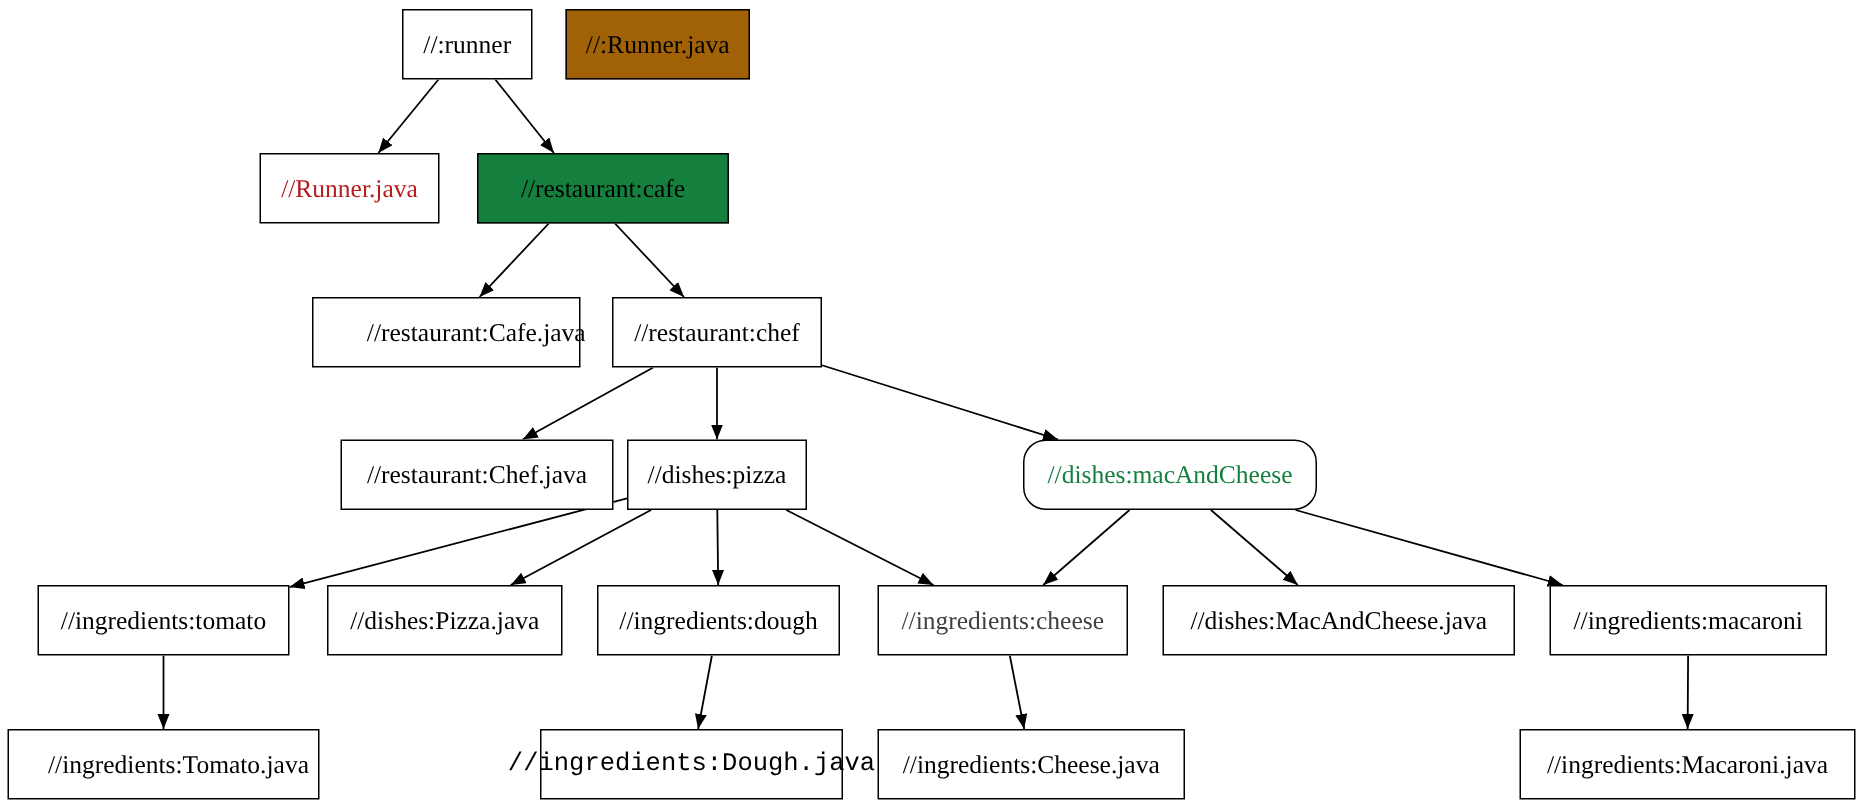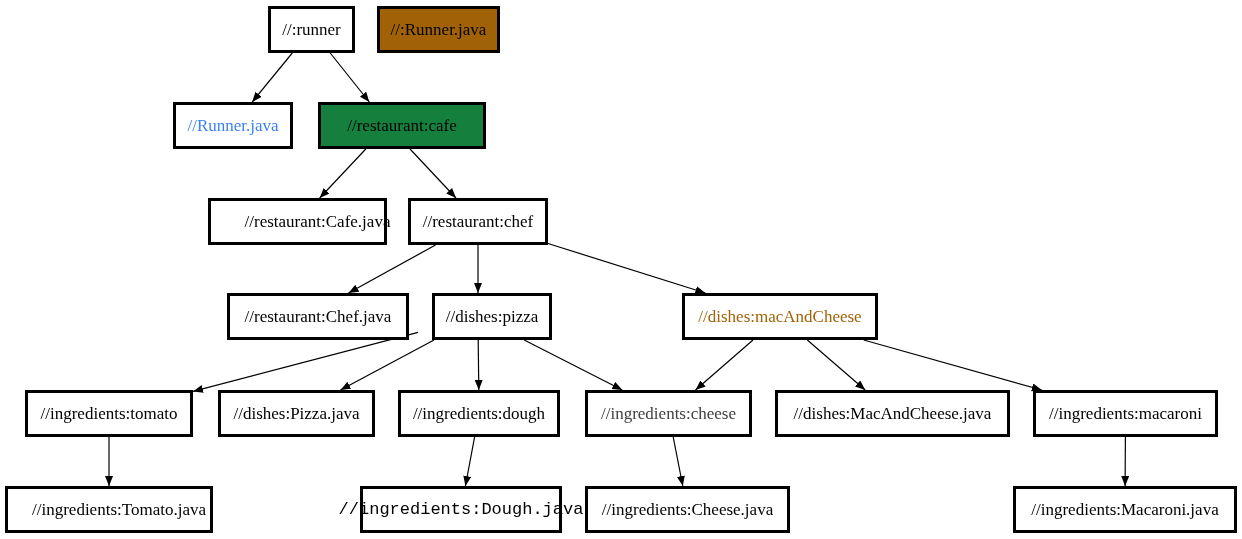--- a/index.html
+++ b/index.html
@@ -20,21 +20,21 @@
     left: 0;
     top: 0;
     width: 1242px;
     height: 539px;
     display: block;
   }
   .graph-node {
     position: absolute;
     box-sizing: border-box;
     background: #ffffff;
-    border: 3px solid #0f766e;
+    border: 1px solid #0f766e;
     color: #000000;
     display: flex;
     align-items: center;
     justify-content: center;
     white-space: nowrap;
     font-size: 17px;
     line-height: 1;
   }
 </style>
 </head>
@@ -62,27 +62,27 @@
       <line x1="807.3" y1="340.0" x2="865.2" y2="390.0" stroke="#000000" stroke-width="1.2" marker-end="url(#arrowhead)"></line>
       <line x1="863.7" y1="340.0" x2="1041.8" y2="390.0" stroke="#000000" stroke-width="1.2" marker-end="url(#arrowhead)"></line>
       <line x1="109.0" y1="437.0" x2="109.0" y2="486.0" stroke="#000000" stroke-width="1.2" marker-end="url(#arrowhead)"></line>
       <line x1="474.6" y1="437.0" x2="465.4" y2="486.0" stroke="#000000" stroke-width="1.2" marker-end="url(#arrowhead)"></line>
       <line x1="673.2" y1="437.0" x2="682.8" y2="486.0" stroke="#000000" stroke-width="1.2" marker-end="url(#arrowhead)"></line>
       <line x1="1125.4" y1="437.0" x2="1125.1" y2="486.0" stroke="#000000" stroke-width="1.2" marker-end="url(#arrowhead)"></line>
     </svg>
   <div id="nodes-layer">
       <div class="graph-node" style="left: 268px; top: 6px; width: 87px; height: 47px; background: rgb(255, 255, 255); border-color: rgb(0, 0, 0); color: rgb(0, 0, 0);">//:runner</div>
       <div class="graph-node" style="left: 377px; top: 6px; width: 123px; height: 47px; background: #a16207; border-color: rgb(0, 0, 0); color: rgb(0, 0, 0);">//:Runner.java</div>
-      <div class="graph-node" style="left: 173px; top: 102px; width: 120px; height: 47px; background: rgb(255, 255, 255); border-color: rgb(0, 0, 0); color: #3b82f6;">//Runner.java</div>
+      <div class="graph-node" style="left: 173px; top: 102px; width: 120px; height: 47px; background: rgb(255, 255, 255); border-color: rgb(0, 0, 0); color: #b91c1c;">//Runner.java</div>
       <div class="graph-node" style="left: 318px; top: 102px; width: 168px; height: 47px; background: #15803d; border-color: rgb(0, 0, 0); color: rgb(0, 0, 0);">//restaurant:cafe</div>
       <div class="graph-node" style="left: 208px; top: 198px; width: 179px; height: 47px; background: rgb(255, 255, 255); border-color: rgb(0, 0, 0); color: rgb(0, 0, 0); padding-left: 40px;">//restaurant:Cafe.java</div>
       <div class="graph-node" style="left: 408px; top: 198px; width: 140px; height: 47px; background: rgb(255, 255, 255); border-color: rgb(0, 0, 0); color: rgb(0, 0, 0);">//restaurant:chef</div>
       <div class="graph-node" style="left: 215px; top: 293px; width: 182px; height: 47px; background: rgb(255, 255, 255); border-color: rgb(0, 0, 0); color: rgb(0, 0, 0); margin-left: 12px;">//restaurant:Chef.java</div>
-      <div class="graph-node" style="left: 432px; top: 293px; width: 120px; height: 47px; background: rgb(255, 255, 255); border-color: rgb(0, 0, 0); color: rgb(0, 0, 0);">//dishes:pizza</div>
-      <div class="graph-node" style="left: 682px; top: 293px; width: 196px; height: 47px; background: rgb(255, 255, 255); border-color: rgb(0, 0, 0); color: #a16207;">//dishes:macAndCheese</div>
+      <div class="graph-node" style="left: 418px; top: 293px; width: 120px; height: 47px; background: rgb(255, 255, 255); border-color: rgb(0, 0, 0); color: rgb(0, 0, 0);">//dishes:pizza</div>
+      <div class="graph-node" style="left: 682px; top: 293px; width: 196px; height: 47px; background: rgb(255, 255, 255); border-color: rgb(0, 0, 0); color: #15803d; border-radius: 15px;">//dishes:macAndCheese</div>
       <div class="graph-node" style="left: 25px; top: 390px; width: 168px; height: 47px; background: rgb(255, 255, 255); border-color: rgb(0, 0, 0); color: rgb(0, 0, 0);">//ingredients:tomato</div>
       <div class="graph-node" style="left: 218px; top: 390px; width: 157px; height: 47px; background: rgb(255, 255, 255); border-color: rgb(0, 0, 0); color: rgb(0, 0, 0);">//dishes:Pizza.java</div>
       <div class="graph-node" style="left: 398px; top: 390px; width: 162px; height: 47px; background: rgb(255, 255, 255); border-color: rgb(0, 0, 0); color: rgb(0, 0, 0);">//ingredients:dough</div>
       <div class="graph-node" style="left: 585px; top: 390px; width: 167px; height: 47px; background: rgb(255, 255, 255); border-color: rgb(0, 0, 0); color: #404040;">//ingredients:cheese</div>
       <div class="graph-node" style="left: 775px; top: 390px; width: 235px; height: 47px; background: rgb(255, 255, 255); border-color: rgb(0, 0, 0); color: rgb(0, 0, 0);">//dishes:MacAndCheese.java</div>
       <div class="graph-node" style="left: 1033px; top: 390px; width: 185px; height: 47px; background: rgb(255, 255, 255); border-color: rgb(0, 0, 0); color: rgb(0, 0, 0);">//ingredients:macaroni</div>
       <div class="graph-node" style="left: 5px; top: 486px; width: 208px; height: 47px; background: rgb(255, 255, 255); border-color: rgb(0, 0, 0); color: rgb(0, 0, 0); padding-left: 20px;">//ingredients:Tomato.java</div>
       <div class="graph-node" style="left: 360px; top: 486px; width: 202px; height: 47px; background: rgb(255, 255, 255); border-color: rgb(0, 0, 0); color: rgb(0, 0, 0); font-family: Liberation Mono, monospace;">//ingredients:Dough.java</div>
       <div class="graph-node" style="left: 585px; top: 486px; width: 205px; height: 47px; background: rgb(255, 255, 255); border-color: rgb(0, 0, 0); color: rgb(0, 0, 0);">//ingredients:Cheese.java</div>
       <div class="graph-node" style="left: 1013px; top: 486px; width: 224px; height: 47px; background: rgb(255, 255, 255); border-color: rgb(0, 0, 0); color: rgb(0, 0, 0);">//ingredients:Macaroni.java</div>

